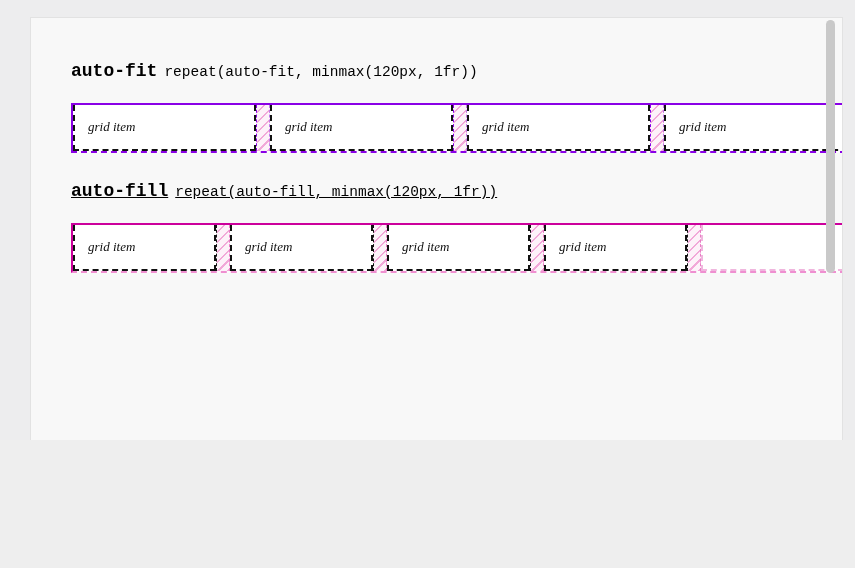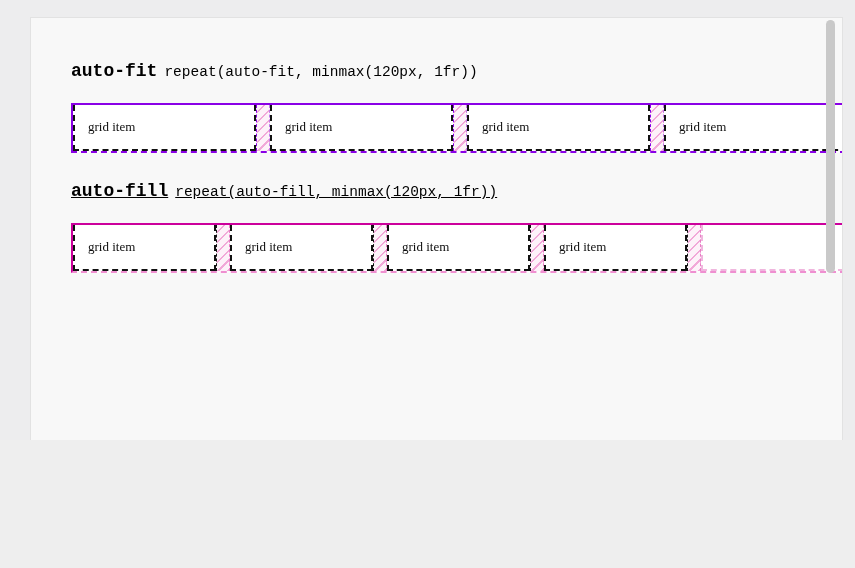--- a/index.html
+++ b/index.html
@@ -132,20 +132,21 @@
     border-top: none;
     background: #ffffff;
     display: flex;
     align-items: center;
     font-family: "Liberation Serif", "DejaVu Serif", serif;
     font-size: 13px;
     color: #0d0d0d;
     padding-left: 13px;
     white-space: nowrap;
     overflow: hidden;
+    font-style: italic;
   }
 
   
   .grid-item.empty-track {
     border: 2px dashed #f0b6de;
     border-top: none;
     border-right: none;
     background: #ffffff;
   }
 

